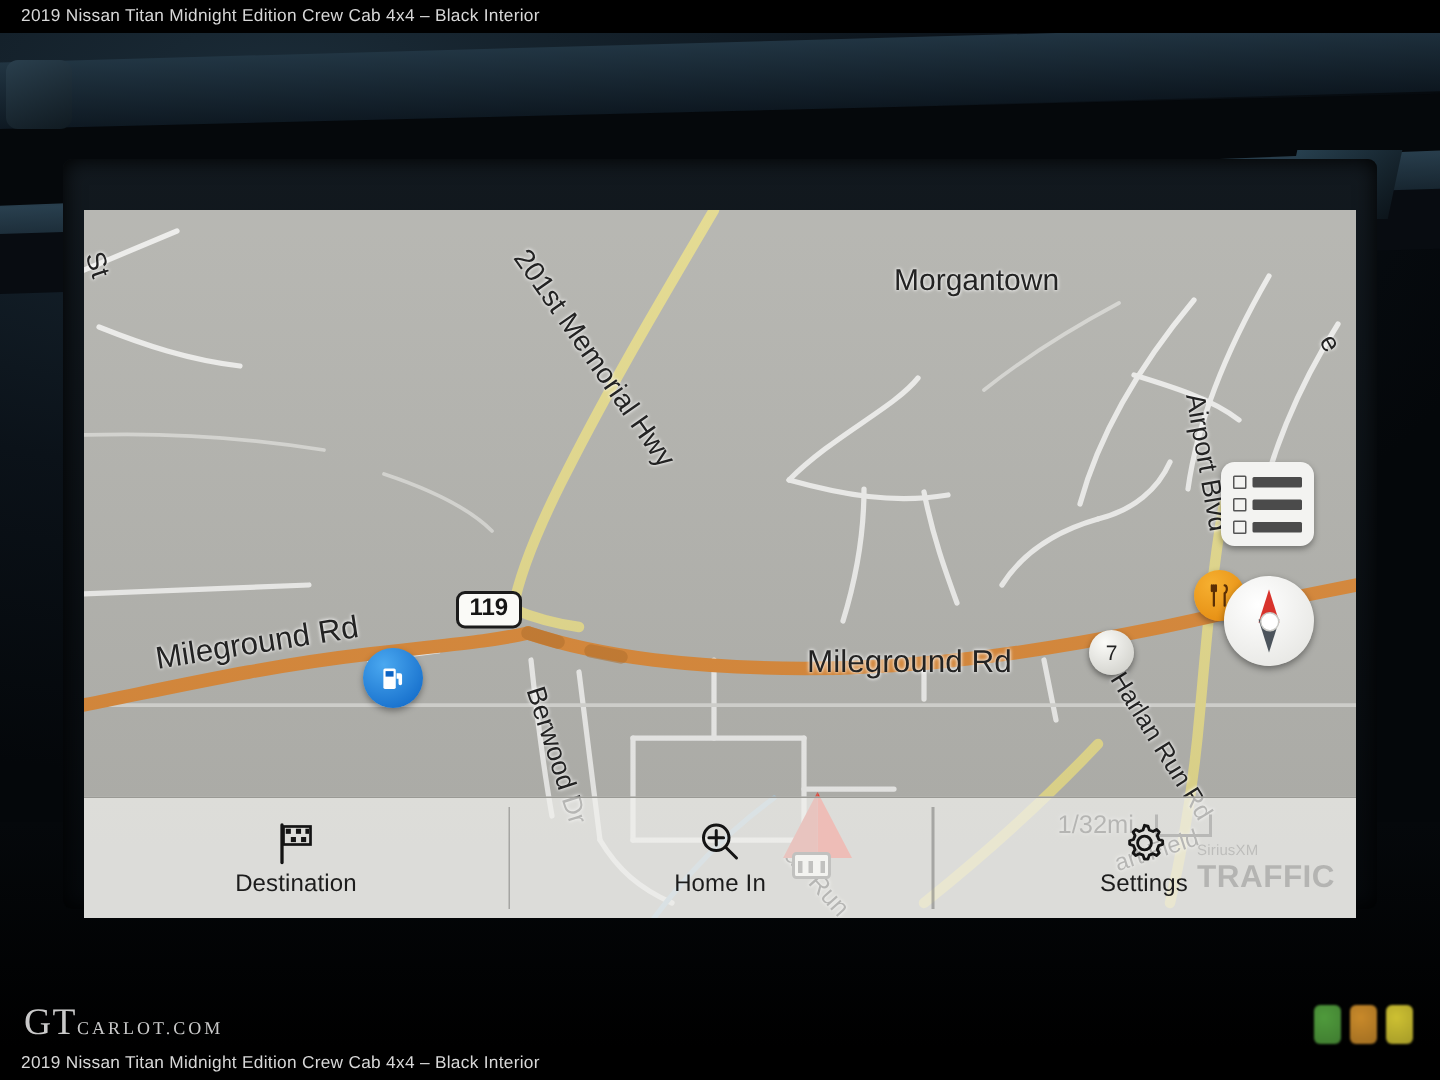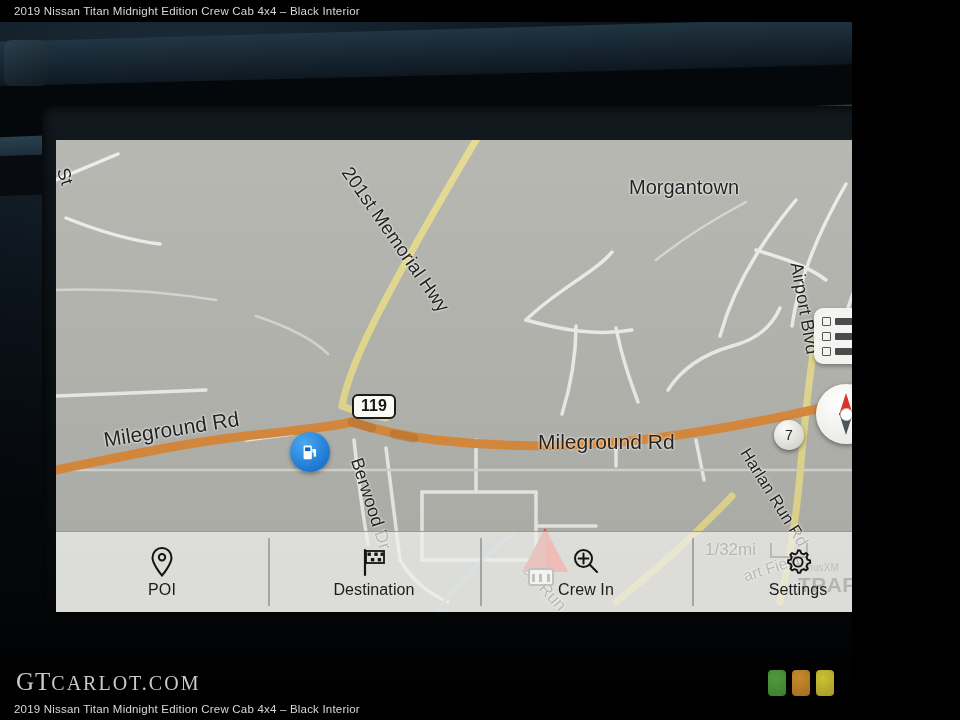--- a/index.html
+++ b/index.html
@@ -1,19 +1,19 @@
 <!DOCTYPE html>
 <html><head>
 <meta charset="utf-8">
 <title>Navigation Screenshot</title>
 <style>
   html,body{margin:0;padding:0;background:#000;}
   body{width:960px;height:720px;overflow:hidden;font-family:"Liberation Sans",sans-serif;}
 
-  .frame{position:relative;width:852px;height:720px;background:#4c1d95;overflow:hidden;}
+  .frame{position:relative;width:960px;height:720px;background:#4c1d95;overflow:hidden;}
 
   
   .caption{
     position:absolute;left:0;width:960px;height:22px;
     background:#000;color:#d8d8d8;font-size:11.5px;
     display:flex;align-items:center;padding-left:14px;
     letter-spacing:.2px;box-sizing:border-box;
   }
   .caption.top{top:0;}
   .caption.bottom{bottom:0;}
@@ -94,21 +94,21 @@
   .scale{position:absolute;right:96px;bottom:52px;display:flex;align-items:center;gap:14px;}
   .scale-text{color:#1d1d1d;font-size:17px;text-shadow:0 0 3px rgba(255,255,255,.9);}
   .scale-bar{width:34px;height:13px;border:2px solid #2a2a2a;border-top:none;}
 
   
   .sxm{position:absolute;right:14px;bottom:16px;line-height:1.05;}
   .sxm .s1{font-size:10px;color:#3a3a3a;letter-spacing:.1px;}
   .sxm .s2{font-size:21px;color:#1a1a1a;font-weight:700;letter-spacing:.3px;}
 
   
-  .poi{position:absolute;margin-left:48px;}
+  .poi{position:absolute;}
   .poi-gas{width:40px;height:40px;border-radius:50%;background:radial-gradient(circle at 35% 28%,#4aa8f0,#0b63c4);box-shadow:0 2px 4px rgba(0,0,0,.35);display:flex;align-items:center;justify-content:center;}
   .poi-food{width:34px;height:34px;border-radius:50%;background:radial-gradient(circle at 35% 28%,#f6b030,#e2860c);box-shadow:0 2px 4px rgba(0,0,0,.35);display:flex;align-items:center;justify-content:center;}
   .poi-num{width:30px;height:30px;border-radius:50%;background:radial-gradient(circle at 35% 28%,#fbfbf8,#c9c9c3);box-shadow:0 2px 4px rgba(0,0,0,.45);display:flex;align-items:center;justify-content:center;color:#222;font-size:14px;}
   .shield{
     padding:2px 7px;background:#fafaf7;border:2.5px solid #1b1b1b;border-radius:6px;
     color:#151515;font-size:16px;font-weight:600;line-height:1.05;
   }
 
   
   .veh{position:absolute;left:466px;top:388px;width:46px;height:46px;}
@@ -132,21 +132,21 @@
     content:"";position:absolute;left:0;top:6px;bottom:6px;width:1.5px;background:rgba(120,120,118,.55);
   }
   .tb-label{font-size:16px;letter-spacing:.1px;}
   .tb-icon{height:32px;display:flex;align-items:center;justify-content:center;}
 
   .gt{
     position:absolute;left:16px;bottom:24px;color:#c9c9c9;
     font-family:"Liberation Serif",serif;
   }
   .gt .g1{font-size:25px;letter-spacing:1px;}
-  .gt .g2{font-size:20px;letter-spacing:2px;margin-top:32px;}
+  .gt .g2{font-size:12px;letter-spacing:2px;margin-top:32px;}
 
   .swatches{position:absolute;right:18px;bottom:24px;display:flex;gap:6px;}
   .swatch{width:18px;height:26px;border-radius:4px;filter:blur(.6px);}
 </style>
 </head>
 <body>
 
 <div class="frame">
 
   <div class="caption top">2019 Nissan Titan Midnight Edition Crew Cab 4x4 – Black Interior</div>
@@ -221,21 +221,21 @@
           </g>
 
           <g stroke="#a9c6d8" stroke-width="3.5" fill="none" stroke-linecap="round">
             <path d="M380 472 C404 440 430 414 460 392"></path>
           </g>
         </svg>
 
         <div class="map-tint"></div>
 
         <div id="map-labels">
-            <div class="mlabel" style="left: 540px; top: 36px; font-size: 20px; transform: rotate(0deg); transform-origin: 0px 50%; margin-left: 33px;">Morgantown</div>
+            <div class="mlabel" style="left: 540px; top: 36px; font-size: 20px; transform: rotate(0deg); transform-origin: 0px 50%;">Morgantown</div>
             <div class="mlabel" style="left: 290px; top: 18px; font-size: 19px; transform: rotate(55deg); transform-origin: 0px 50%;">201st Memorial Hwy</div>
             <div class="mlabel" style="left: 740px; top: 112px; font-size: 18px; transform: rotate(80deg); transform-origin: 0px 50%;">Airport Blvd</div>
             <div class="mlabel" style="left: 48px; top: 288px; font-size: 21px; transform: rotate(-9deg); transform-origin: 0px 50%;">Mileground Rd</div>
             <div class="mlabel" style="left: 482px; top: 290px; font-size: 21px; transform: rotate(0deg); transform-origin: 0px 50%;">Mileground Rd</div>
             <div class="mlabel" style="left: 300px; top: 308px; font-size: 18px; transform: rotate(72deg); transform-origin: 0px 50%;">Berwood Dr</div>
             <div class="mlabel" style="left: 688px; top: 300px; font-size: 17px; transform: rotate(58deg); transform-origin: 0px 50%;">Harlan Run Rd</div>
             <div class="mlabel" style="left: 6px; top: 18px; font-size: 18px; transform: rotate(72deg); transform-origin: 0px 50%;">St</div>
             <div class="mlabel" style="left: 828px; top: 74px; font-size: 18px; transform: rotate(60deg); transform-origin: 0px 50%;">e</div>
             <div class="mlabel" style="left: 470px; top: 418px; font-size: 17px; transform: rotate(48deg); transform-origin: 0px 50%;">ah Run</div>
             <div class="mlabel" style="left: 688px; top: 428px; font-size: 16px; transform: rotate(-18deg); transform-origin: 0px 50%;">art Field</div>
@@ -304,29 +304,20 @@
         <span class="scale-text">1/32mi</span>
         <span class="scale-bar"></span>
       </div>
 
       <div class="sxm">
         <div class="s1">SiriusXM</div>
         <div class="s2">TRAFFIC</div>
       </div>
 
       <div class="toolbar" id="toolbar">
-          <div class="tb-item">
-            <div class="tb-icon">
-              <svg width="26" height="32" viewBox="0 0 26 32">
-                <path d="M13 2 a9.5 9.5 0 0 1 9.5 9.5 c0 7 -9.5 18 -9.5 18 S3.5 18.5 3.5 11.5 A9.5 9.5 0 0 1 13 2 z" stroke="#141414" stroke-width="2" fill="none"></path>
-                <circle cx="13" cy="11.3" r="3.2" stroke="#141414" stroke-width="2" fill="none"></circle>
-              </svg>
-            </div>
-            <div class="tb-label">POI</div>
-          </div>
           <div class="tb-item">
             <div class="tb-icon">
               <svg width="32" height="30" viewBox="0 0 32 30">
                 <path d="M7 3 v25" stroke="#141414" stroke-width="2.2" fill="none" stroke-linecap="round"></path>
                 <rect x="8" y="4" width="18" height="12" stroke="#141414" stroke-width="1.8" fill="none"></rect>
                 <g fill="#141414">
                   <rect x="9.5" y="5.5" width="3.4" height="3.4"></rect>
                   <rect x="16.3" y="5.5" width="3.4" height="3.4"></rect>
                   <rect x="22.6" y="5.5" width="2.4" height="3.4"></rect>
                   <rect x="12.9" y="11" width="3.4" height="3.4"></rect>
@@ -337,21 +328,21 @@
             <div class="tb-label">Destination</div>
           </div>
           <div class="tb-item">
             <div class="tb-icon">
               <svg width="32" height="30" viewBox="0 0 32 30">
                 <circle cx="13.5" cy="11.5" r="8.5" stroke="#141414" stroke-width="2" fill="none"></circle>
                 <path d="M8.6 11.5 h9.8 M13.5 6.6 v9.8" stroke="#141414" stroke-width="2" stroke-linecap="round"></path>
                 <path d="M19.8 17.8 L27 25" stroke="#141414" stroke-width="2" stroke-linecap="round"></path>
               </svg>
             </div>
-            <div class="tb-label">Crew In</div>
+            <div class="tb-label">Home In</div>
           </div>
           <div class="tb-item">
             <div class="tb-icon">
               <svg width="32" height="32" viewBox="0 0 32 32">
                 <path d="M16 4.2 l2.3 .5 .9 2.6 2.5 1 2.4-1.3 1.7 1.7 -1.3 2.4 1 2.5 2.6 .9 0 2.4 -2.6 .9 -1 2.5 1.3 2.4 -1.7 1.7 -2.4-1.3 -2.5 1 -.9 2.6 -2.4 0 -.9-2.6 -2.5-1 -2.4 1.3 -1.7-1.7 1.3-2.4 -1-2.5 -2.6-.9 0-2.4 2.6-.9 1-2.5 -1.3-2.4 1.7-1.7 2.4 1.3 2.5-1 .9-2.6 z" stroke="#141414" stroke-width="1.9" fill="none" stroke-linejoin="round"></path>
                 <circle cx="16" cy="16" r="4.6" stroke="#141414" stroke-width="1.9" fill="none"></circle>
               </svg>
             </div>
             <div class="tb-label">Settings</div>
           </div>

